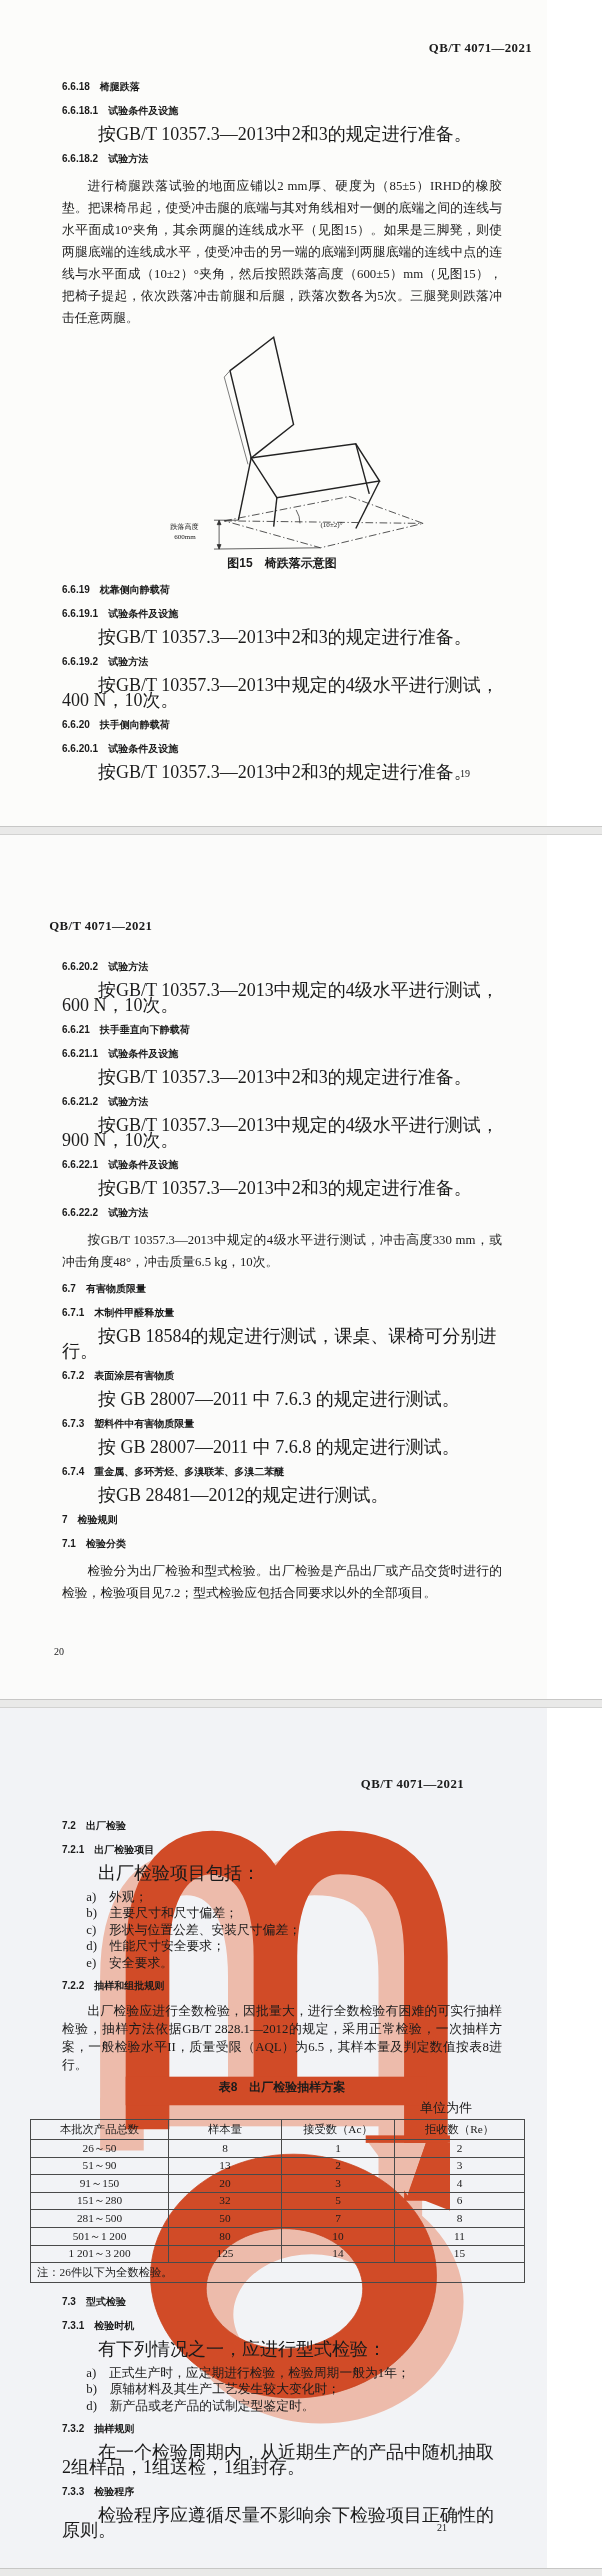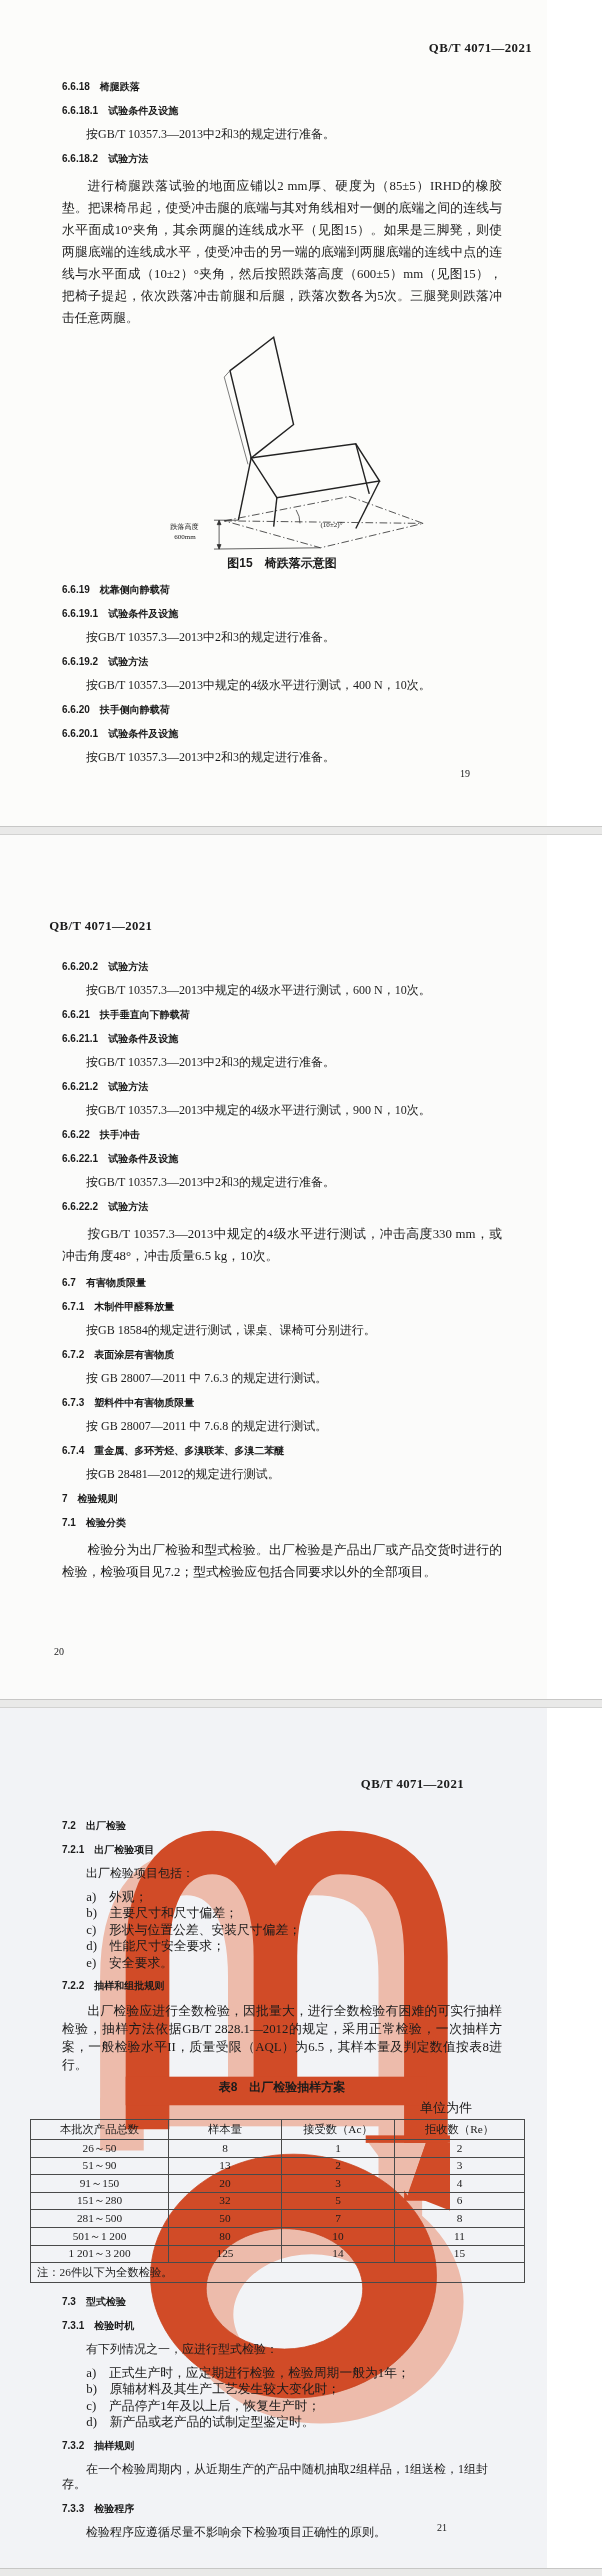--- a/index.html
+++ b/index.html
@@ -15,21 +15,21 @@
   .p1 .content{padding-top:41px;}
   .p2 .content{padding-top:84px;}
   .p3 .content{padding-top:69px;}
   .hdr{font-weight:bold;font-size:12.8px;line-height:15px;letter-spacing:0.4px;}
   .hdr-r{text-align:right;margin:0 -30px 22.6px 0;}
   .p3 .hdr-r{margin:0 38px 25.6px 0;}
   .hdr-l{text-align:left;margin:0 0 25px -12.8px;}
   .t-h,.t-h1{font-family:"Liberation Sans","DejaVu Sans",sans-serif;font-weight:bold;
          font-size:10px;line-height:15px;margin:0 0 9px;}
   .t-h1{margin-top:1px;}
-  .t-p{font-size:12px;line-height:15px;margin:0 0 9px;text-indent:2em;}
+  .t-p{font-size:18px;line-height:15px;margin:0 0 9px;text-indent:2em;}
   .t-pw{font-size:12.8px;line-height:22px;margin:0 0 7.5px;text-indent:2em;text-align:justify;}
   .p3 .t-pw{line-height:18px;margin-bottom:6px;}
   .t-li{font-size:12.8px;line-height:15px;margin:0 0 1.5px;padding-left:1.9em;}
   .t-li + .t-h,.t-li + .t-h1{margin-top:7.5px;}
   .fig{height:217px;margin:1.5px 0 3px;text-align:center;}
   .fig-cap{text-align:center;font-family:"Liberation Sans","DejaVu Sans",sans-serif;
          font-weight:bold;font-size:12px;line-height:15px;margin:0 0 10.5px;}
   .tbl-title{text-align:center;font-family:"Liberation Sans","DejaVu Sans",sans-serif;
          font-weight:bold;font-size:12px;line-height:15px;margin:1.5px 0 6px;}
   .unit{text-align:right;font-size:13px;line-height:13.5px;margin:0 30px 4.5px 0;}
@@ -123,21 +123,20 @@
       <div class="hdr hdr-l">QB/T 4071—2021</div>
       <div>
 
       <div class="t-h">6.6.20.2　试验方法</div>
           <div class="t-p">按GB/T 10357.3—2013中规定的4级水平进行测试，600 N，10次。</div>
           <div class="t-h">6.6.21　扶手垂直向下静载荷</div>
           <div class="t-h">6.6.21.1　试验条件及设施</div>
           <div class="t-p">按GB/T 10357.3—2013中2和3的规定进行准备。</div>
           <div class="t-h">6.6.21.2　试验方法</div>
           <div class="t-p">按GB/T 10357.3—2013中规定的4级水平进行测试，900 N，10次。</div>
-          <div class="t-h">6.6.22　扶手冲击</div>
           <div class="t-h">6.6.22.1　试验条件及设施</div>
           <div class="t-p">按GB/T 10357.3—2013中2和3的规定进行准备。</div>
           <div class="t-h">6.6.22.2　试验方法</div>
           <div class="t-pw">按GB/T 10357.3—2013中规定的4级水平进行测试，冲击高度330 mm，或冲击角度48°，冲击质量6.5 kg，10次。</div>
           <div class="t-h">6.7　有害物质限量</div>
           <div class="t-h">6.7.1　木制件甲醛释放量</div>
           <div class="t-p">按GB 18584的规定进行测试，课桌、课椅可分别进行。</div>
           <div class="t-h">6.7.2　表面涂层有害物质</div>
           <div class="t-p">按 GB 28007—2011 中 7.6.3 的规定进行测试。</div>
           <div class="t-h">6.7.3　塑料件中有害物质限量</div>
@@ -273,21 +272,20 @@
         </table>
       </div>
 
       <div>
 
       <div class="t-h">7.3　型式检验</div>
           <div class="t-h">7.3.1　检验时机</div>
           <div class="t-p">有下列情况之一，应进行型式检验：</div>
           <div class="t-li">a)　正式生产时，应定期进行检验，检验周期一般为1年；</div>
           <div class="t-li">b)　原辅材料及其生产工艺发生较大变化时；</div>
-          <div class="t-li">c)　产品停产1年及以上后，恢复生产时；</div>
           <div class="t-li">d)　新产品或老产品的试制定型鉴定时。</div>
           <div class="t-h">7.3.2　抽样规则</div>
           <div class="t-p">在一个检验周期内，从近期生产的产品中随机抽取2组样品，1组送检，1组封存。</div>
           <div class="t-h">7.3.3　检验程序</div>
           <div class="t-p">检验程序应遵循尽量不影响余下检验项目正确性的原则。</div>
         </div>
     </div>
     <div class="pageno pn3">21</div>
   </div>
 

